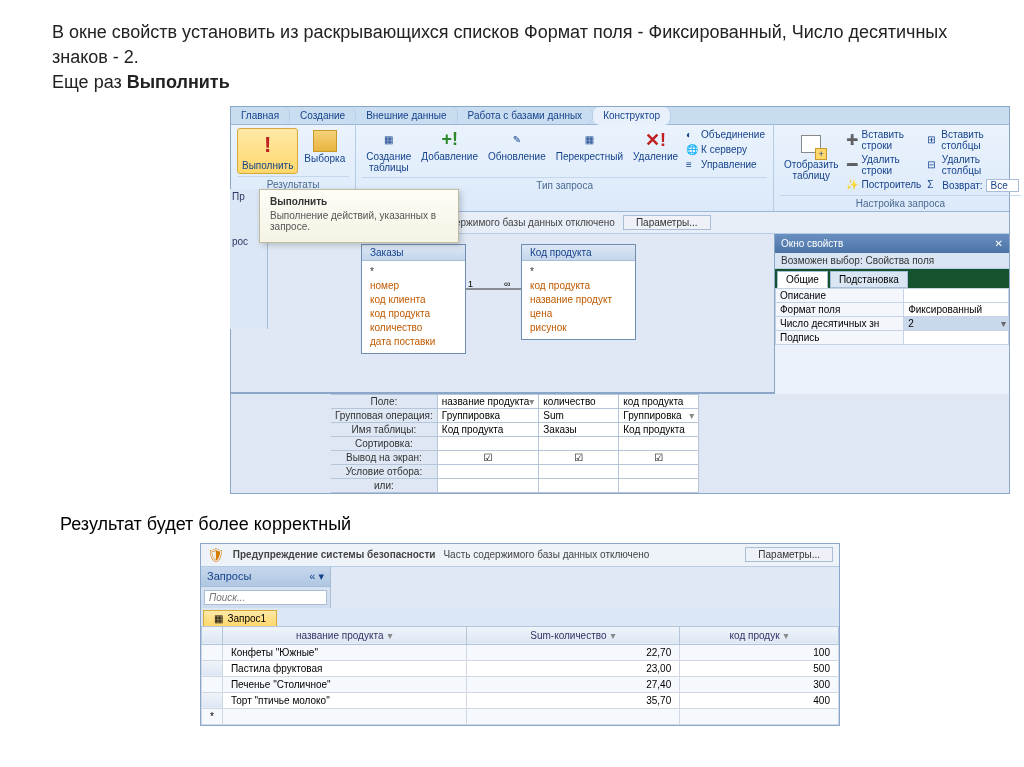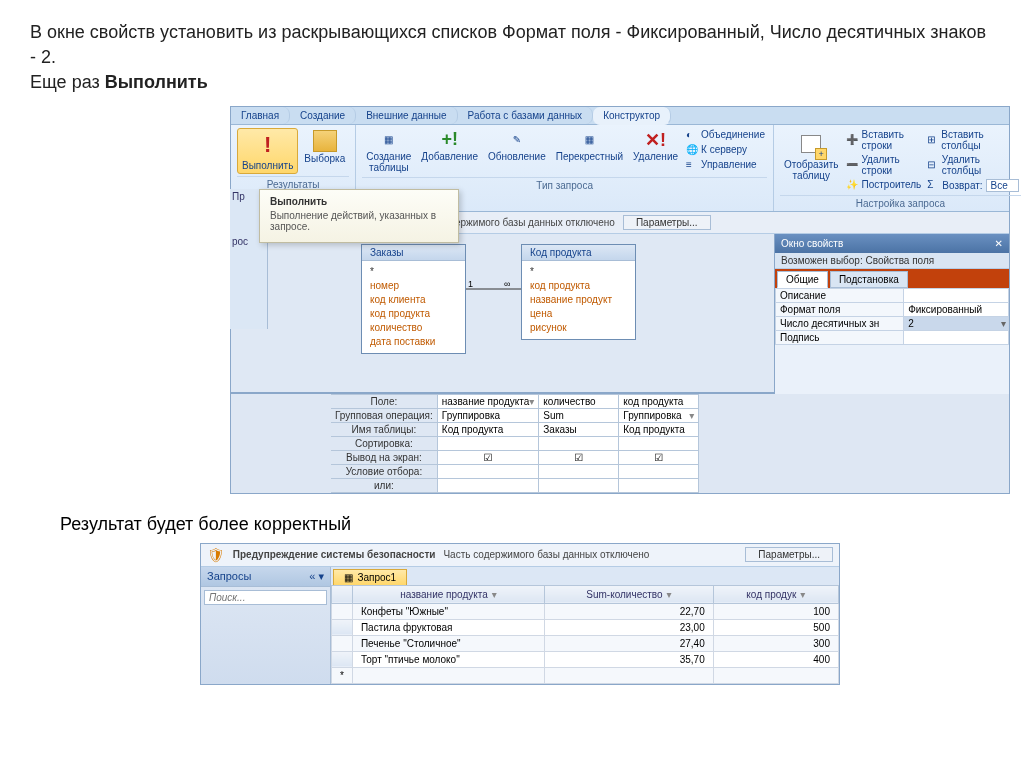--- a/index.html
+++ b/index.html
@@ -1,18 +1,18 @@
 <!DOCTYPE html>
 <html><head>
 <meta charset="utf-8">
 <style>
 * { box-sizing: border-box; margin: 0; padding: 0; }
 body { font-family: "Segoe UI", Tahoma, sans-serif; font-size: 11px; background: #fff; color: #000; }
 .doc { padding: 20px 30px; }
-.instr { font-size: 18px; color: #222; line-height: 1.4; margin-bottom: 10px; }
+.instr { font-size: 18px; color: #222; line-height: 1.4; margin-bottom: 10px; margin-left: 22px; }
 .instr b { font-weight: bold; }
 
 
 .app1 { margin-left: 200px; width: 780px; border: 1px solid #8aa7c9; background: #d4e3f5; position: relative; }
 .tabstrip { display: flex; background: #c9ddf1; border-bottom: 1px solid #9ab7d6; font-size: 10px; }
 .tab { padding: 3px 10px; border-right: 1px solid #b5cce5; color: #15428b; border-radius: 7px; }
 .tab.active { background: #e8f1fb; border-bottom: 1px solid #e8f1fb; margin-bottom: -1px; }
 
 .ribbon { display: flex; background: linear-gradient(#eaf3fd, #dbe9f9); border-bottom: 1px solid #9ab7d6; }
 .rgroup { border-right: 1px solid #b5cce5; padding: 3px 6px 2px; display: flex; flex-direction: column; }
@@ -41,42 +41,42 @@
 .designarea { display: flex; background: #c9d8eb; }
 .diagram { flex: 1; background: #dfe8f4; position: relative; height: 160px; border-bottom: 2px solid #8aa7c9; }
 .tbl { position: absolute; background: #fff; border: 1px solid #6d8db3; font-size: 10px; }
 .tbl .hd { background: linear-gradient(#dce7f5, #c4d6ec); padding: 2px 8px; color: #15428b; border-bottom: 1px solid #a8bdd6; }
 .tbl .fields { padding: 4px 8px; color: #c05a00; line-height: 1.4; }
 .tbl .fields .star { color: #333; }
 
 .props { width: 235px; background: #eaf1fa; border-left: 1px solid #8aa7c9; font-size: 10px; }
 .props .titlebar { background: linear-gradient(#6a90c1, #4b73a5); color: #fff; padding: 4px 6px; display: flex; justify-content: space-between; }
 .props .sub { background: #d9e5f3; padding: 2px 6px; color: #333; border-bottom: 1px solid #b5cce5; }
-.props .ptabs { display: flex; background: #c2410c; }
+.props .ptabs { display: flex; background: #14532d; }
 .props .ptab { padding: 2px 8px; border: 1px solid #a8bdd6; background: #fff; margin: 2px 0 0 2px; font-size: 10px; }
 .props .ptab.on { background: #fff; border-bottom-color: #fff; }
 .props .ptab.off { background: #d9e5f3; }
 .props table { width: 100%; border-collapse: collapse; }
 .props td { border: 1px solid #c5d3e5; padding: 1px 4px; background: #fff; }
 .props td.lbl { width: 55%; background: #f3f7fc; }
 .props td.sel { background: #c9d8eb; position: relative; }
 .props td.sel::after { content: "▾"; position: absolute; right: 2px; color: #666; }
 
 .grid { background: #dee7f3; }
 .grid table { border-collapse: collapse; font-size: 10px; margin-left: 100px; }
 .grid td { border: 1px solid #b5c6da; padding: 1px 4px; background: #fff; min-width: 80px; }
 .grid td.lbl { background: #dee7f3; text-align: center; color: #333; min-width: 100px; border-left: none; margin-top: 8px; }
 .grid td.cb { text-align: center; }
 .grid .dd::after { content: " ▾"; color: #888; float: right; }
 
 
 .result-text { font-size: 18px; margin: 20px 0 8px 30px; }
 .app2 { margin-left: 170px; width: 640px; border: 1px solid #8aa7c9; }
 .app2 .warnbar { background: #eef3fa; }
-.app2 .body { display: flex; background: #dfe8f4; }
+.app2 .body { display: flex; background: #dfe8f4; flex-direction: column; }
 .navpane { width: 130px; background: linear-gradient(#dfe8f4, #cfdcee); border-right: 1px solid #a8bdd6; }
 .navpane .hd { background: linear-gradient(#c6d7ec, #b0c7e2); padding: 3px 6px; color: #15428b; display: flex; justify-content: space-between; align-items: center; border-bottom: 1px solid #a8bdd6; }
 .navpane .search { padding: 3px; }
 .navpane .search input { width: 100%; border: 1px solid #a8bdd6; padding: 1px 4px; font-size: 10px; font-style: italic; color: #888; }
 
 .datasheet { flex: 1; background: #fff; }
 .qtab { display: flex; background: #dce7f5; }
 .qtab .qt { background: linear-gradient(#ffe9a8, #ffd76b); border: 1px solid #d9a93a; border-bottom: none; padding: 2px 10px; font-size: 10px; display: flex; gap: 4px; align-items: center; margin: 2px 0 0 2px; }
 .restable { border-collapse: collapse; width: 100%; font-size: 10px; }
 .restable th { background: linear-gradient(#f0f4fa, #dce6f3); border: 1px solid #b5c6da; padding: 3px 8px; font-weight: normal; color: #336; position: relative; }

